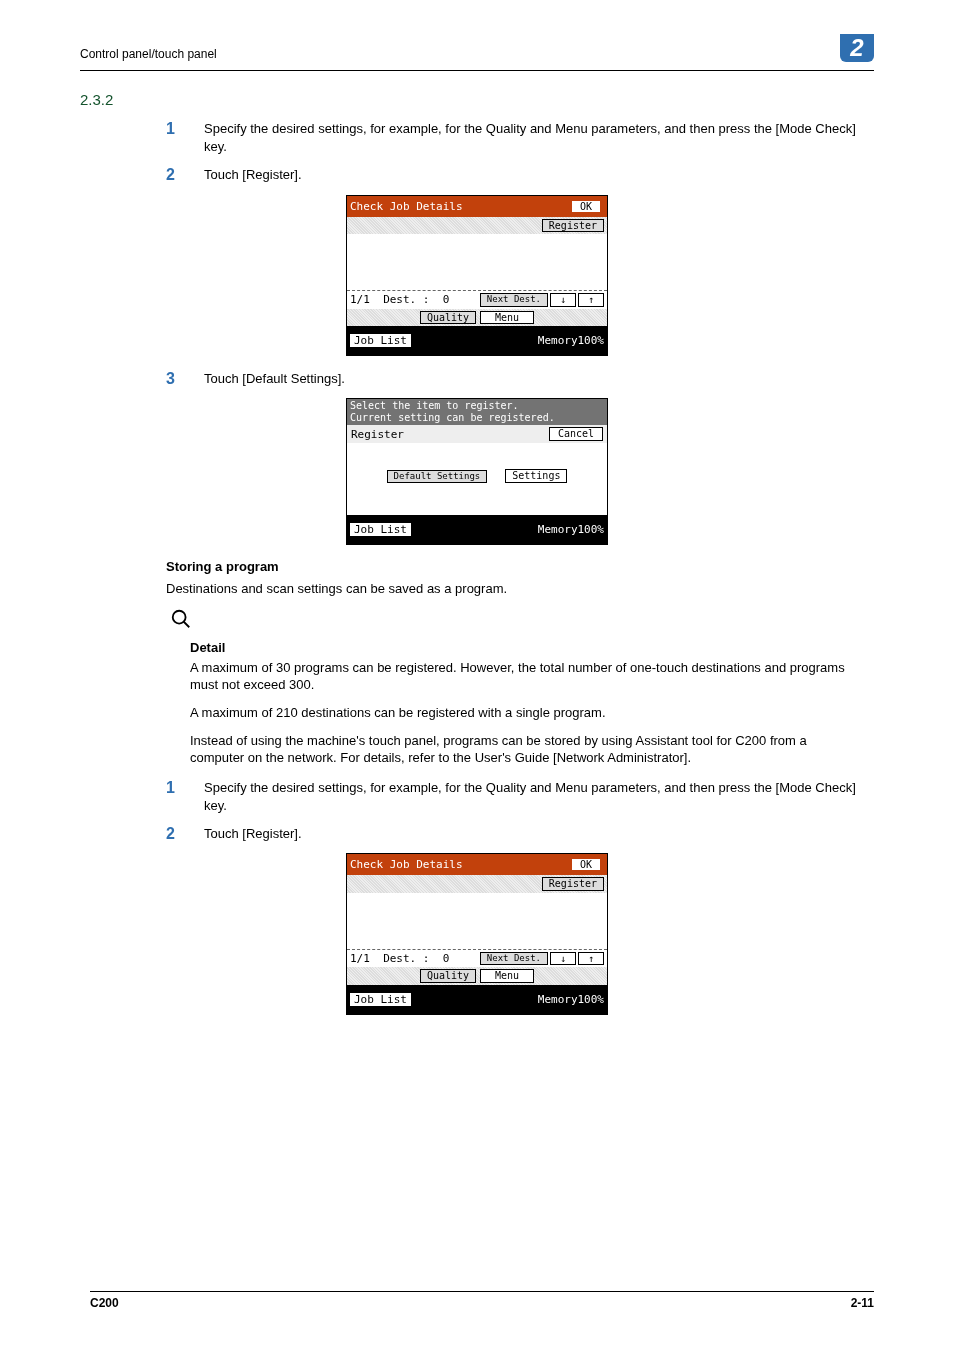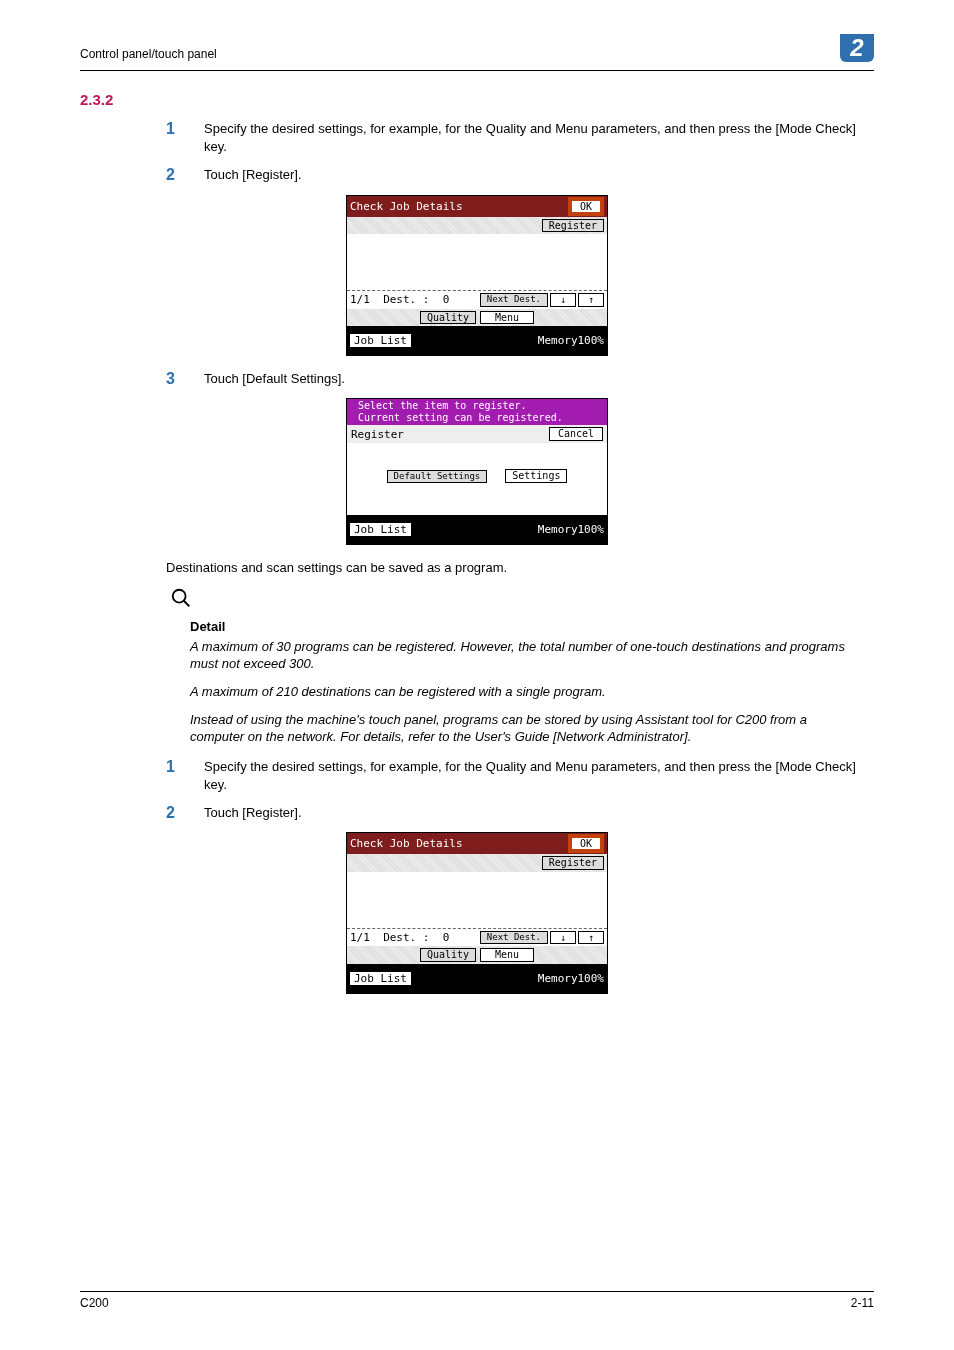--- a/index.html
+++ b/index.html
@@ -42,22 +42,22 @@
     position: relative;
     top: -6px;
   }
   .section-row {
     display: flex;
     align-items: baseline;
     gap: 28px;
     margin-bottom: 12px;
   }
   .section-num {
-    color: #be185d;
-    font-weight: bold;
+    color: #14532d;
+    font-weight: normal;
     font-size: 15px;
     width: 56px;
   }
   .section-title {
     color: #2f6fb0;
     font-weight: bold;
     font-size: 15px;
   }
   .steps {
     margin-left: 86px;
@@ -94,35 +94,34 @@
   .detail-icon {
     margin-left: 90px;
     margin-bottom: 2px;
   }
   .detail-icon svg { display:block; }
   .detail-head {
     font-weight: bold;
     margin-bottom: 4px;
   }
   .detail-para {
-    font-style: italic;
     line-height: 1.35;
     margin-bottom: 10px;
   }
   
   .lcd {
     width: 260px;
     border: 1px solid #000;
     margin: 6px auto 14px auto;
     font-family: "Lucida Console", monospace;
     font-size: 11px;
     background: #fff;
   }
   .lcd .titlebar {
-    background: #7f1d1d;
+    background: #c2410c;
     color: #fff;
     padding: 1px 3px;
     display: flex;
     justify-content: space-between;
     align-items: center;
   }
   .lcd .titlebar .tb-btn {
     background: #fff;
     color: #000;
     padding: 0 8px;
@@ -157,36 +156,36 @@
     background: #000;
     color: #fff;
     display: flex;
     justify-content: space-between;
     padding: 8px 3px;
   }
   .lcd .footer .jl {
     background:#fff;color:#000;padding:0 4px;
   }
   .lcd .msg {
-    background:#a21caf;color:#fff;padding:1px 11px;font-size:10px;line-height:1.2;
+    background:#737373;color:#fff;padding:1px 3px;font-size:10px;line-height:1.2;
   }
   .lcd .dest-row {
     display:flex;align-items:center;justify-content:space-between;
     border-top:1px dashed #666;padding:2px 3px;
   }
   .lcd .dest-row .rbuttons { display:flex; gap:2px; }
   .lcd .reg-top { display:flex;align-items:center;justify-content:space-between;padding:2px 4px;background:#eee; }
   .lcd .reg-center { height:40px;display:flex;align-items:flex-end;justify-content:center;gap:18px;padding-bottom:10px; }
   .page-footer {
     display:flex;justify-content:space-between;
     border-top:1px solid #000;
     padding-top:4px;
     font-size:12px;
     position:absolute;
-    left:80px;right:80px;bottom:30px;
+    left:90px;right:80px;bottom:30px;font-weight:bold;
   }
 </style>
 </head>
 <body>
 
 <div class="page">
 
   <div class="header">
     <span class="header-left">Control panel/touch panel</span>
     <span class="chapter-badge">2</span>
@@ -259,20 +258,21 @@
       <span class="btn">Settings</span>
     </div>
     <div style="height:22px"></div>
     <div class="footer">
       <span class="jl">Job List</span>
       <span>Memory100%</span>
     </div>
   </div>
 
 
+  <div class="bold-sub">Storing a program</div>
   <div class="body-para">Destinations and scan settings can be saved as a program.</div>
 
   <div class="detail-icon">
     <svg width="22" height="22" viewBox="0 0 24 24">
         <circle cx="10" cy="10" r="7" fill="none" stroke="#000" stroke-width="2"></circle>
         <line x1="15" y1="15" x2="21" y2="21" stroke="#000" stroke-width="2"></line>
       </svg>
   </div>
   <div class="detail-block">
     <div class="detail-head">Detail</div>

